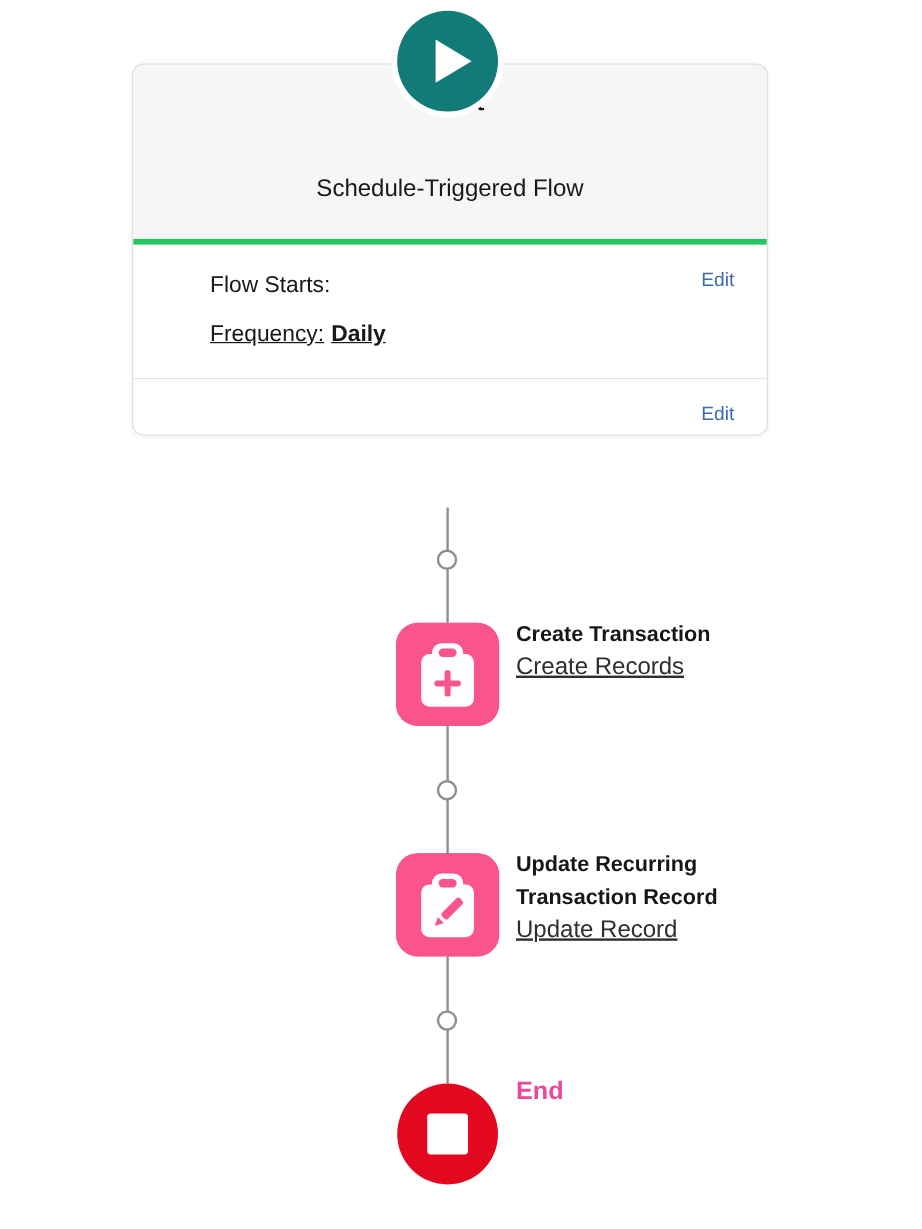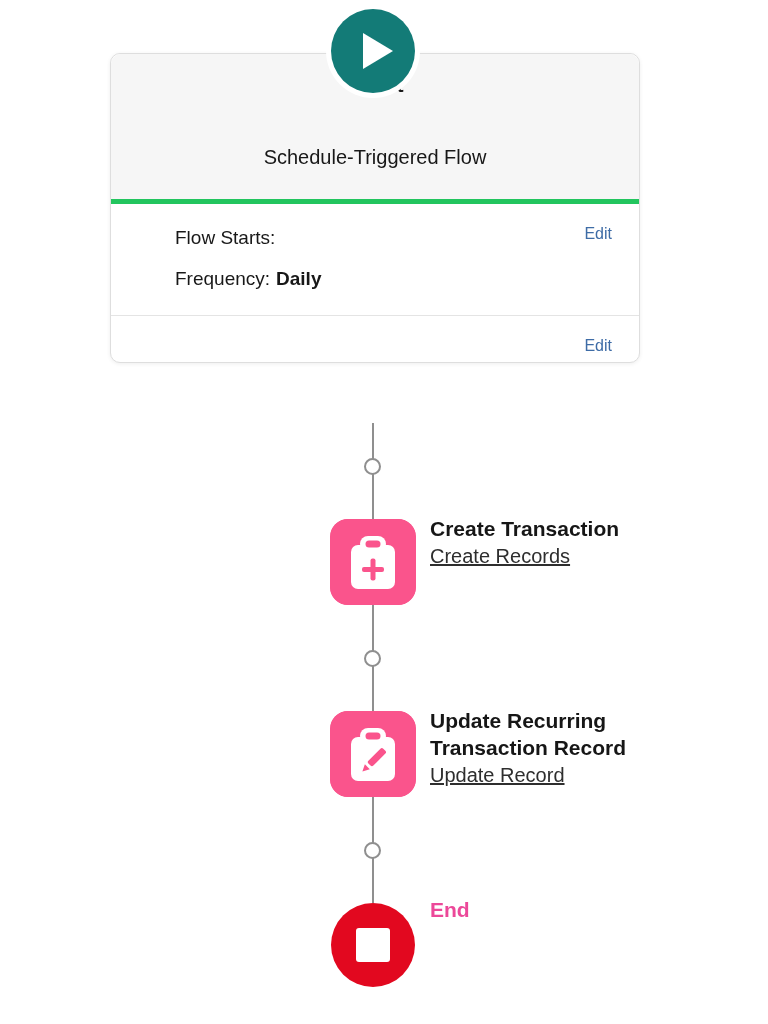--- a/index.html
+++ b/index.html
@@ -52,37 +52,37 @@
     border-bottom: 5px solid #22c55e;
     display: flex; flex-direction: column; justify-content: center; align-items: center;
     padding-bottom: 16px;
     gap: 20px;
   }
   .card-title { font-size: 27px; font-weight: 400; color: #181818; margin-bottom: 7px; }
   .card-subtitle { font-size: 20px; font-weight: 400; color: #181818; margin-top: 20px; }
   .card-section { position: relative; padding: 22px 28px 24px 28px; border-bottom: 1px solid #e4e4e4; }
   .card-section.last { border-bottom: none; }
   .row { font-size: 19px; line-height: 24px; color: #181818; margin-left: 36px; }
-  .row + .row { margin-top: 17px; }
+  .row + .row { margin-top: 17px; text-decoration: underline; }
   .row b { font-weight: 700; margin-left: 6px; }
   .edit-link {
     position: absolute; top: 21px; right: 27px;
     font-size: 16px; color: #3e6ca6; text-decoration: none; cursor: pointer;
   }
 
   
   .action-node { position: absolute; left: 330px; z-index: 2; }
   .action-node.n1 { top: 519px; }
   .action-node.n2 { top: 711px; }
   .action-icon {
     width: 86px; height: 86px; border-radius: 18px; background: #fa548c;
     display: block; cursor: pointer;
   }
   .action-label { position: absolute; left: 100px; top: -4px; width: 248px; }
-  .action-title { font-size: 21px; font-weight: 700; line-height: 27px; color: #161616; }
+  .action-title { font-size: 18px; font-weight: 700; line-height: 27px; color: #161616; }
   .action-subtitle { font-size: 20px; font-weight: 400; line-height: 27px; color: #2e2e2e; margin-top: 1px; text-decoration: underline; }
 
   
   .end-node {
     position: absolute; left: 331px; top: 903px; width: 84px; height: 84px;
     border-radius: 50%; background: #e2081f;
     display: flex; align-items: center; justify-content: center;
     z-index: 2;
   }
   .end-square { width: 34px; height: 34px; background: #ffffff; border-radius: 3px; }

